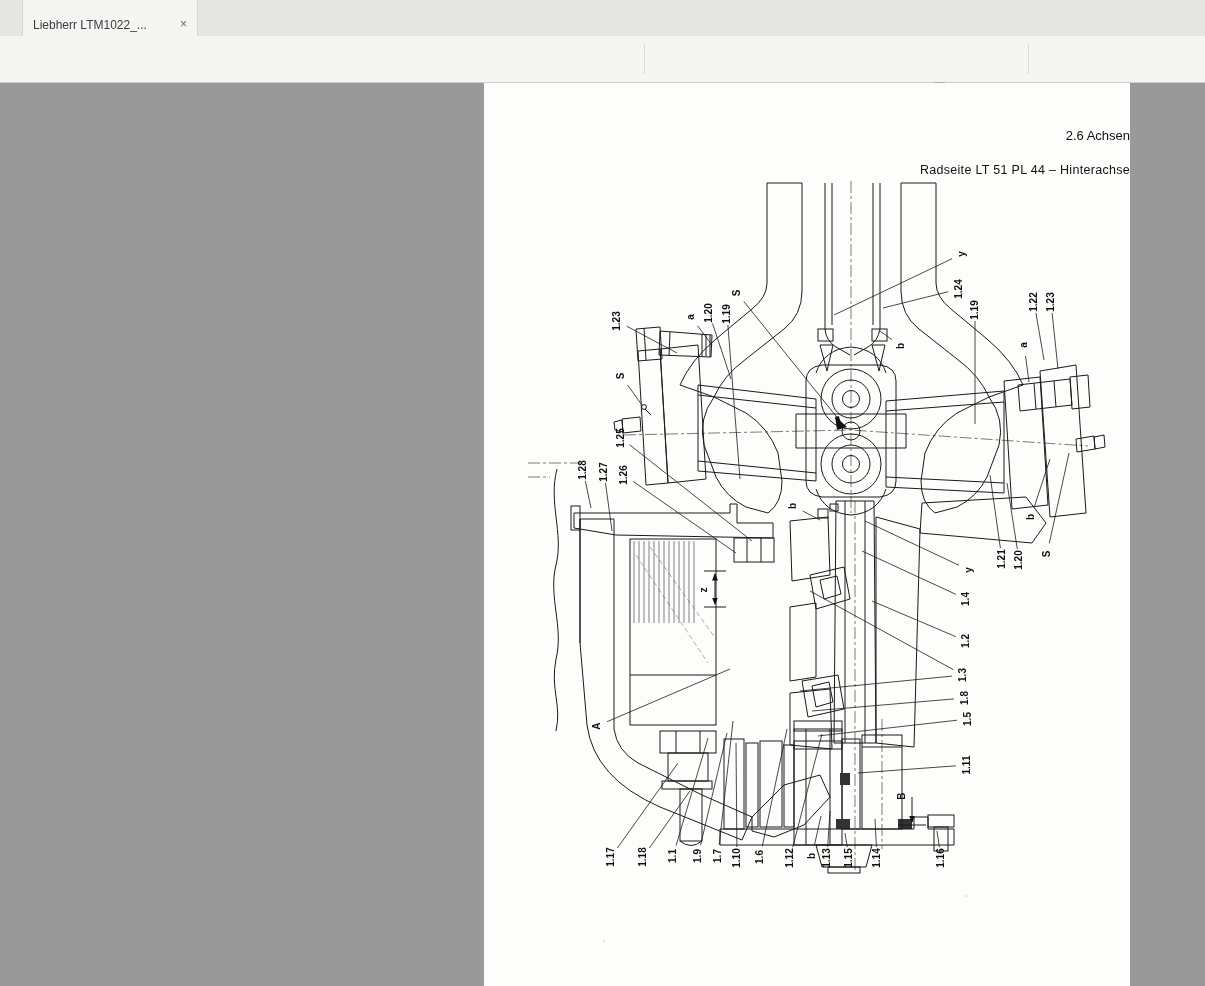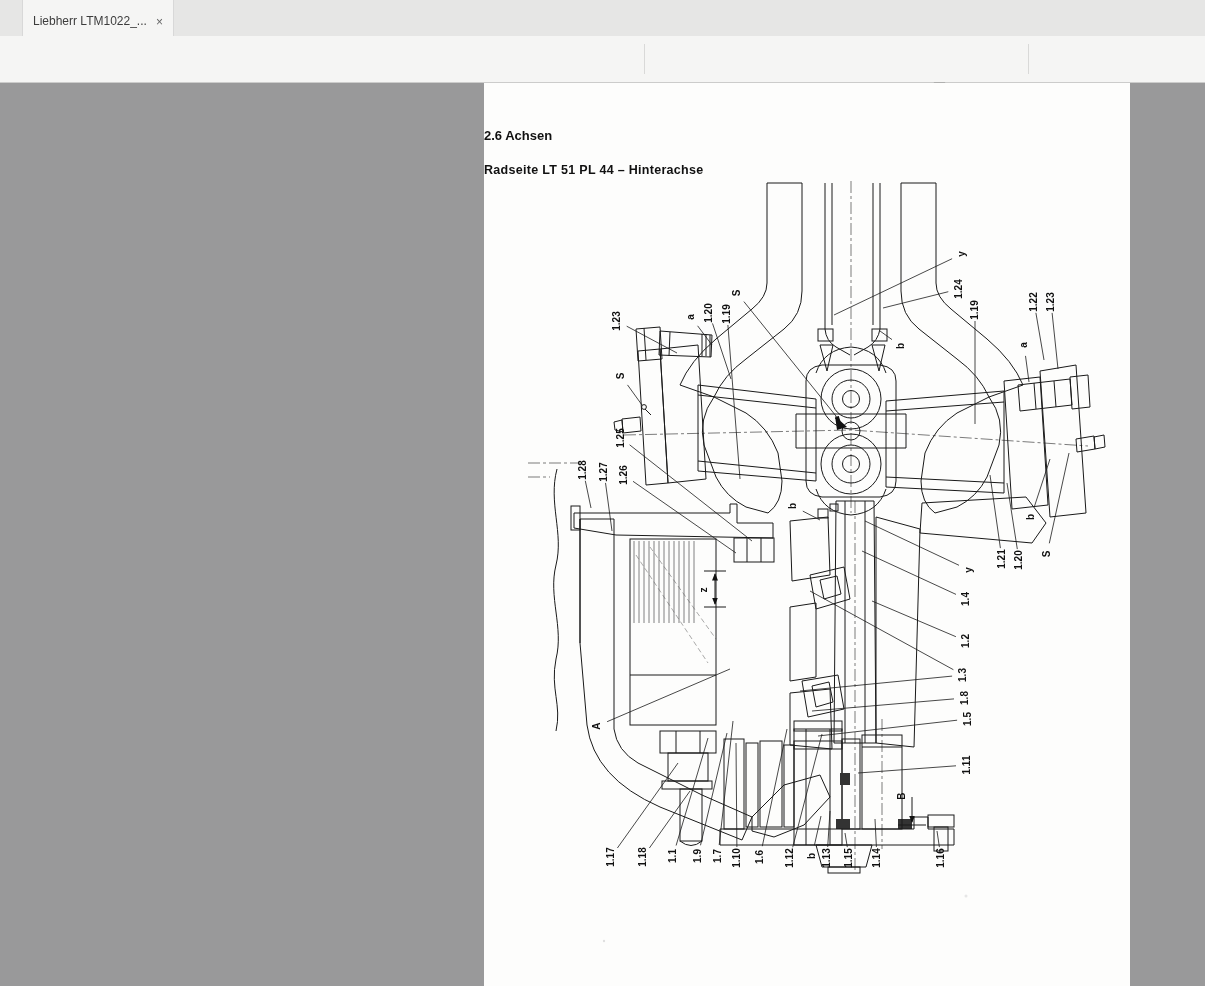--- a/index.html
+++ b/index.html
@@ -1,35 +1,35 @@
 <!DOCTYPE html>
 <html><head>
 <meta charset="utf-8">
 <style>
   html,body{margin:0;padding:0}
   body{width:1205px;height:986px;overflow:hidden;background:#99999a;font-family:"Liberation Sans",sans-serif;position:relative}
   
   .tabbar{position:absolute;top:0;left:0;width:1205px;height:36px;background:#e6e6e5}
-  .tab{position:absolute;left:22px;top:0;width:152px;height:36px;background:#f5f5f4;border-left:1px solid #d8d8d8;border-right:1px solid #d8d8d8;box-sizing:border-box;display:flex;align-items:flex-end;padding:8px 10px;cursor:default}
+  .tab{position:absolute;left:22px;top:0;width:176px;height:36px;background:#f5f5f4;border-left:1px solid #d8d8d8;border-right:1px solid #d8d8d8;box-sizing:border-box;display:flex;align-items:flex-start;padding:18px 10px;cursor:default}
   .tab-title{font-size:12px;color:#3c3c3c;white-space:nowrap;overflow:hidden;flex:1}
   .tab-close{color:#666;font-size:12px;margin-left:6px;line-height:1}
   
   .toolbar{position:absolute;top:36px;left:0;width:1205px;height:46px;background:#f5f5f4;border-bottom:1px solid #cccccb;box-sizing:content-box}
   .tb{position:absolute;display:block}
   .sep{position:absolute;top:8px;width:1px;height:30px;background:#d9d9d8}
   .pagebox{position:absolute;left:556px;top:47px;width:32px;height:22px;border:1px solid #b9b9b8;background:#fff;font-size:12px;color:#333;text-align:center;padding:0;box-sizing:border-box;font-family:"Liberation Sans",sans-serif}
   .pagetotal{position:absolute;left:594px;top:52px;font-size:12px;color:#4a4a4a}
   .zoomtxt{position:absolute;left:843px;top:52px;font-size:12px;color:#333}
   .zoomline{position:absolute;left:838px;top:70px;width:66px;height:1px;background:#a2a2a2}
   .ticon{stroke:#575757;fill:none;stroke-width:1.7;stroke-linecap:round;stroke-linejoin:round}
   .ticon-fill{fill:#575757;stroke:none}
   
   .canvas{position:absolute;top:83px;left:0;width:1205px;height:903px;background:#99999a;overflow:hidden}
   .page{position:absolute;left:484px;top:0;width:646px;height:903px;background:#fdfdfc}
-  .pg-title{position:absolute;left:0;width:646px;text-align:left;font-weight:700;color:#111}
+  .pg-title{position:absolute;left:0;width:646px;text-align:right;font-weight:400;color:#111}
   .t1{top:45px;font-size:13px}
   .t2{top:80px;font-size:12.5px;letter-spacing:.3px}
   svg.drawing{position:absolute;left:0;top:0}
   .cl{stroke:#444;stroke-width:.7;stroke-dasharray:12 3 3 3;fill:none}
   .ln{stroke:#1a1a1a;stroke-width:1;fill:none}
   .thin{stroke:#1a1a1a;stroke-width:.55;fill:none}
   .dsh{stroke:#555;stroke-width:.5;stroke-dasharray:5 3;fill:none}
   .lbl{font:700 10px "Liberation Sans",sans-serif;fill:#111;text-anchor:middle;dominant-baseline:middle}
 </style>
 </head>

